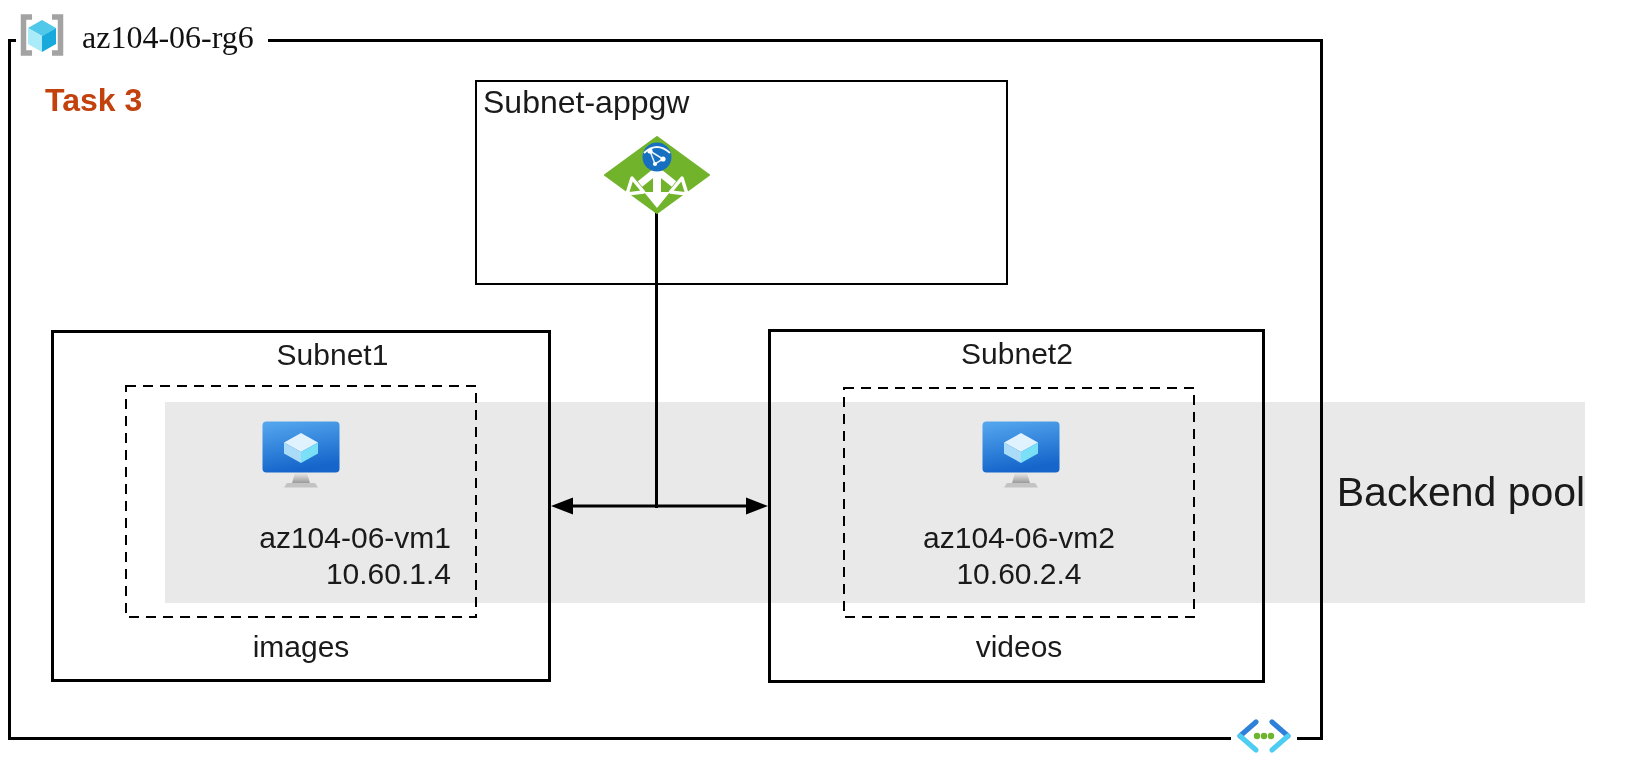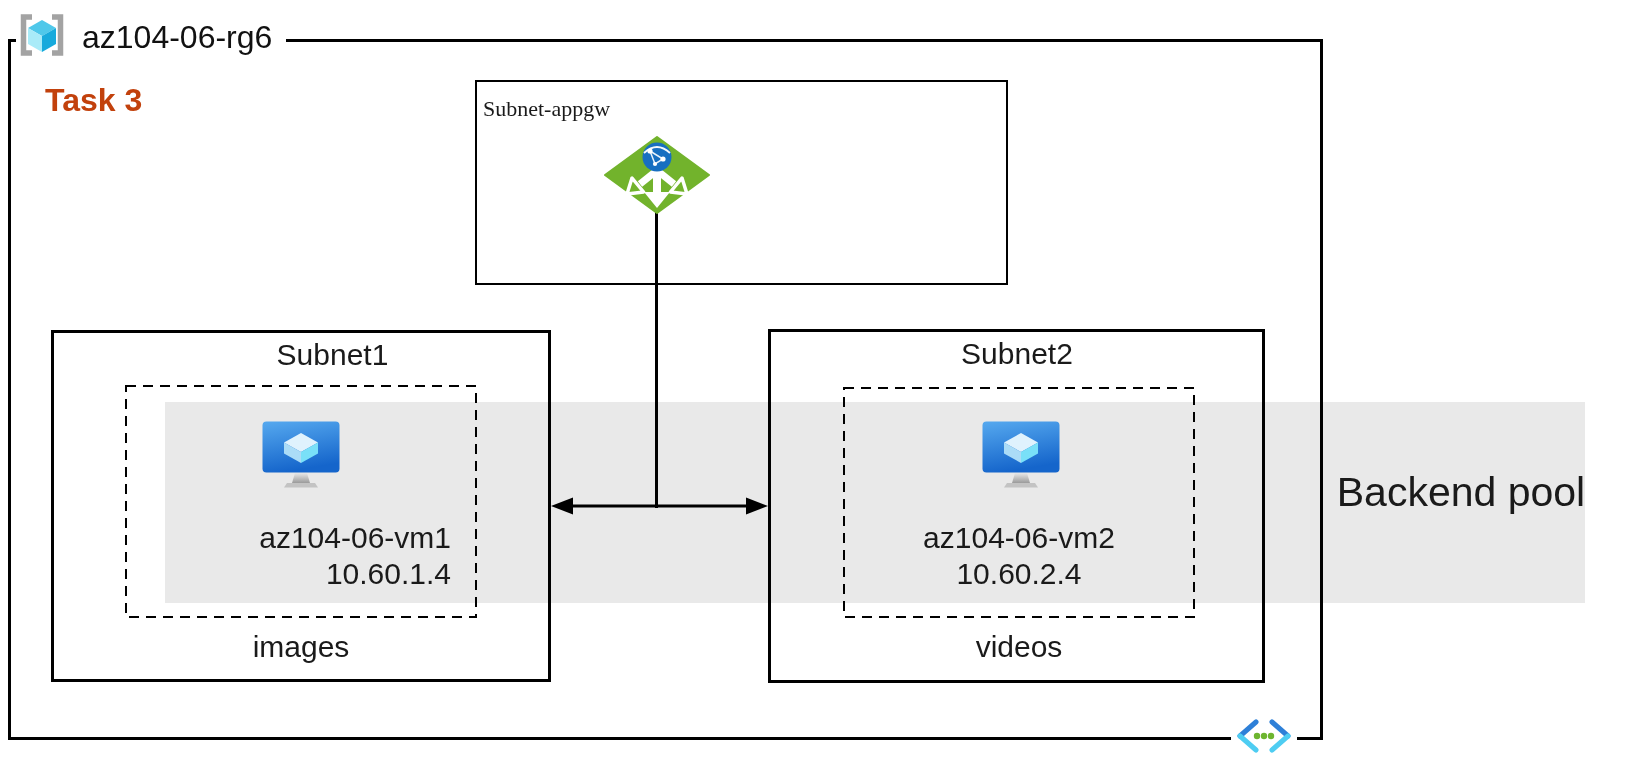--- a/index.html
+++ b/index.html
@@ -8,27 +8,27 @@
     font-family:"Liberation Sans","DejaVu Sans",sans-serif;color:#1a1a1a;
   }
   .abs{position:absolute;}
 
   
   #backend-band{left:165px;top:402px;width:1420px;height:201px;background:#e9e9e9;z-index:0;}
   #backend-pool-label{left:1330px;top:469px;width:262px;text-align:center;font-size:41px;z-index:1;}
 
   
   #rg-box{left:8px;top:39px;width:1315px;height:701px;border:3px solid #000;box-sizing:border-box;z-index:1;background:transparent;}
-  #rg-chip{left:16px;top:8px;height:58px;padding:0 14px 0 2px;background:#ffffff;display:flex;align-items:center;gap:16px;z-index:3;}
+  #rg-chip{left:16px;top:8px;height:58px;padding:0 14px 0 2px;background:#ffffff;display:flex;align-items:center;gap:16px;z-index:3;font-family:Liberation Serif, serif;}
   #rg-label{font-size:32px;color:#111;white-space:nowrap;}
   #task-label{left:45px;top:82px;font-size:32px;font-weight:bold;color:#c2410c;z-index:2;}
 
   
   #appgw-box{left:475px;top:80px;width:533px;height:205px;border:2.5px solid #000;box-sizing:border-box;z-index:2;}
-  #appgw-title{left:483px;top:96px;font-size:22px;z-index:3;font-family:Liberation Serif, serif;}
+  #appgw-title{left:483px;top:84px;font-size:32px;z-index:3;}
   #appgw-icon{left:603px;top:136px;z-index:3;}
   #appgw-labels{left:742px;top:142px;font-size:30px;line-height:38px;z-index:3;white-space:nowrap;}
 
   
   #appgw-connector-line{left:655px;top:212px;width:3px;height:296px;background:#000;z-index:2;}
   #subnet-link-arrow{left:551px;top:492px;z-index:2;}
 
   
   .subnet-box{border:3px solid #000;box-sizing:border-box;background:transparent;z-index:2;}
   #subnet1-box{left:51px;top:330px;width:500px;height:352px;}

